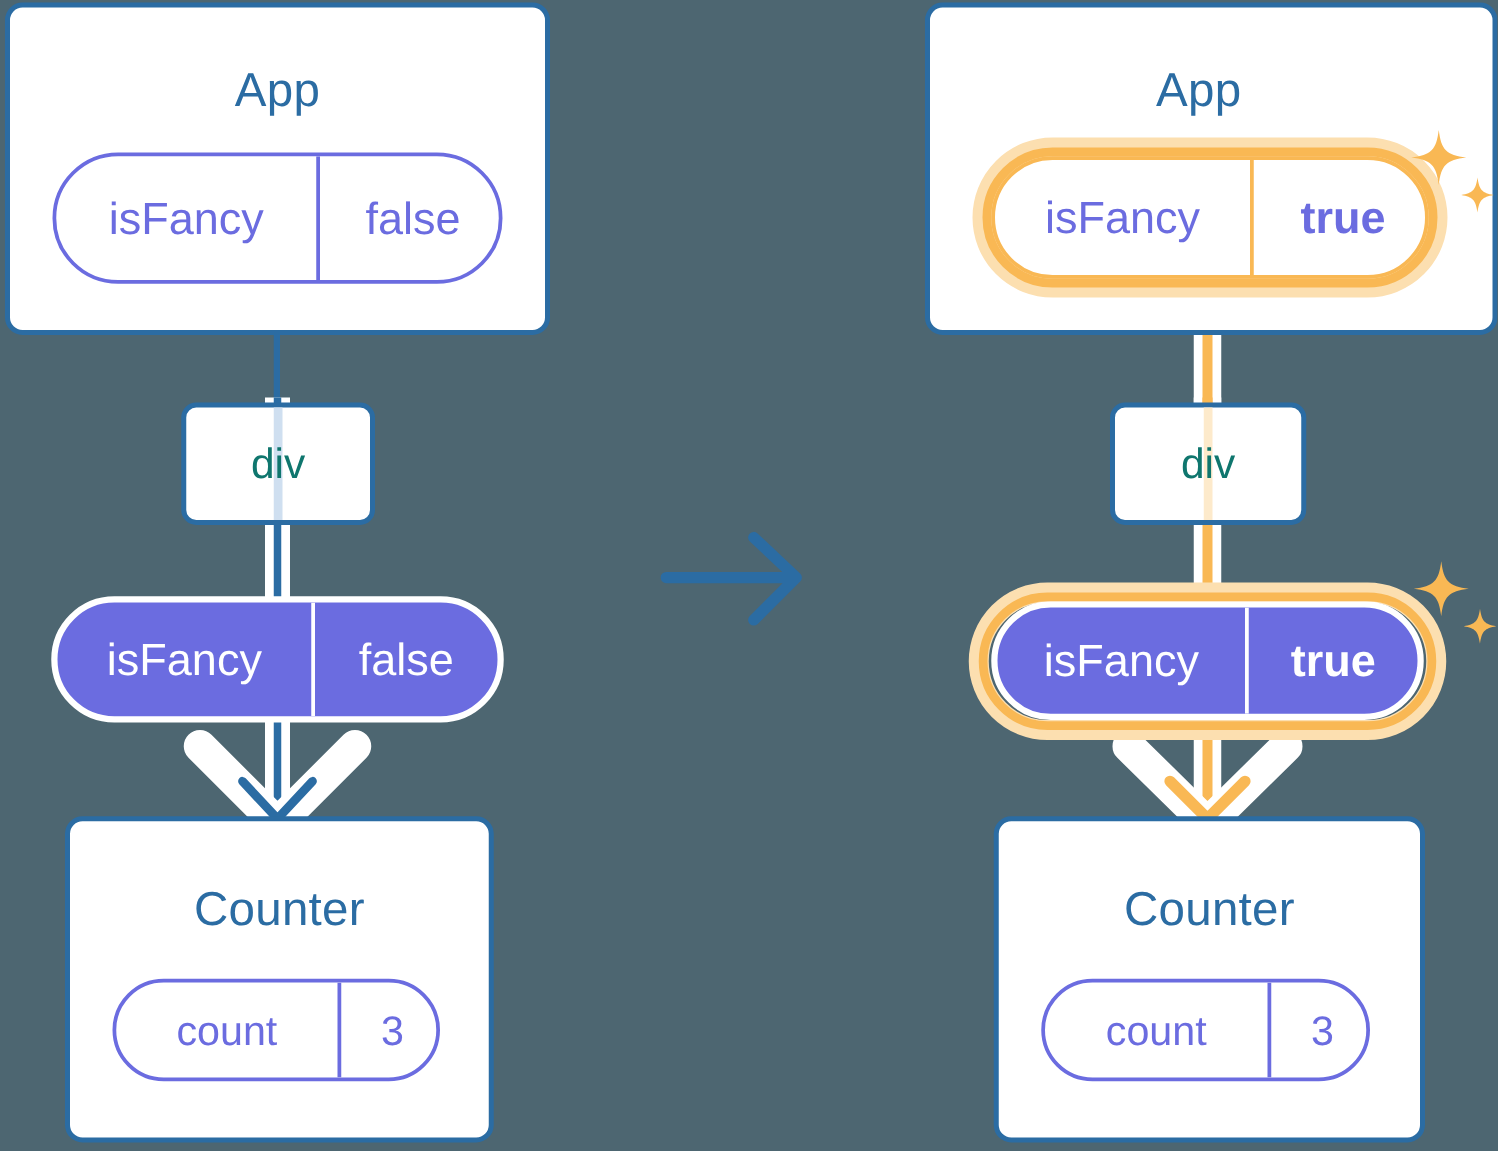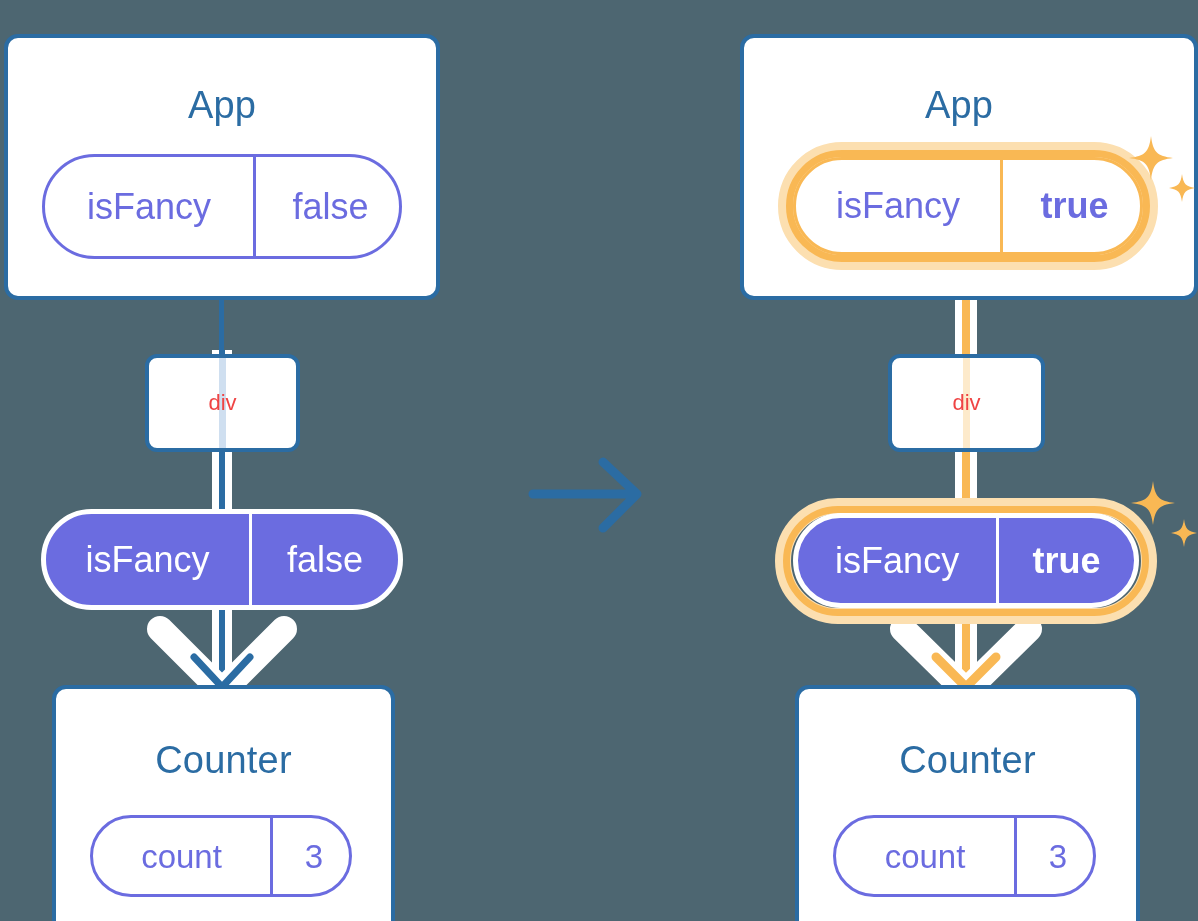--- a/index.html
+++ b/index.html
@@ -14,21 +14,20 @@
     position: relative;
     overflow: hidden;
     font-family: "Liberation Sans", sans-serif;
   }
 
   #stage {
     position: absolute;
     left: 0; top: 0;
     width: 1198px;
     height: 688px;
-    margin-top: 32px;
   }
 
   
   .comp-box {
     position: absolute;
     background: #ffffff;
     border: 4px solid #2b6ca3;
     border-radius: 14px;
     box-sizing: border-box;
     z-index: 6;
@@ -48,22 +47,22 @@
   
   .div-box {
     position: absolute;
     background: #ffffff;
     border: 4px solid #2b6ca3;
     border-radius: 12px;
     box-sizing: border-box;
     display: flex;
     align-items: center;
     justify-content: center;
-    color: #ef4444;
-    font-size: 22px;
+    color: #0f766e;
+    font-size: 34px;
     z-index: 6;
   }
   .div-box span { position: relative; z-index: 2; }
   
   .div-inner-line {
     position: absolute;
     top: 0; bottom: 0;
     width: 7px;
     left: 50%;
     margin-left: -3.5px;

